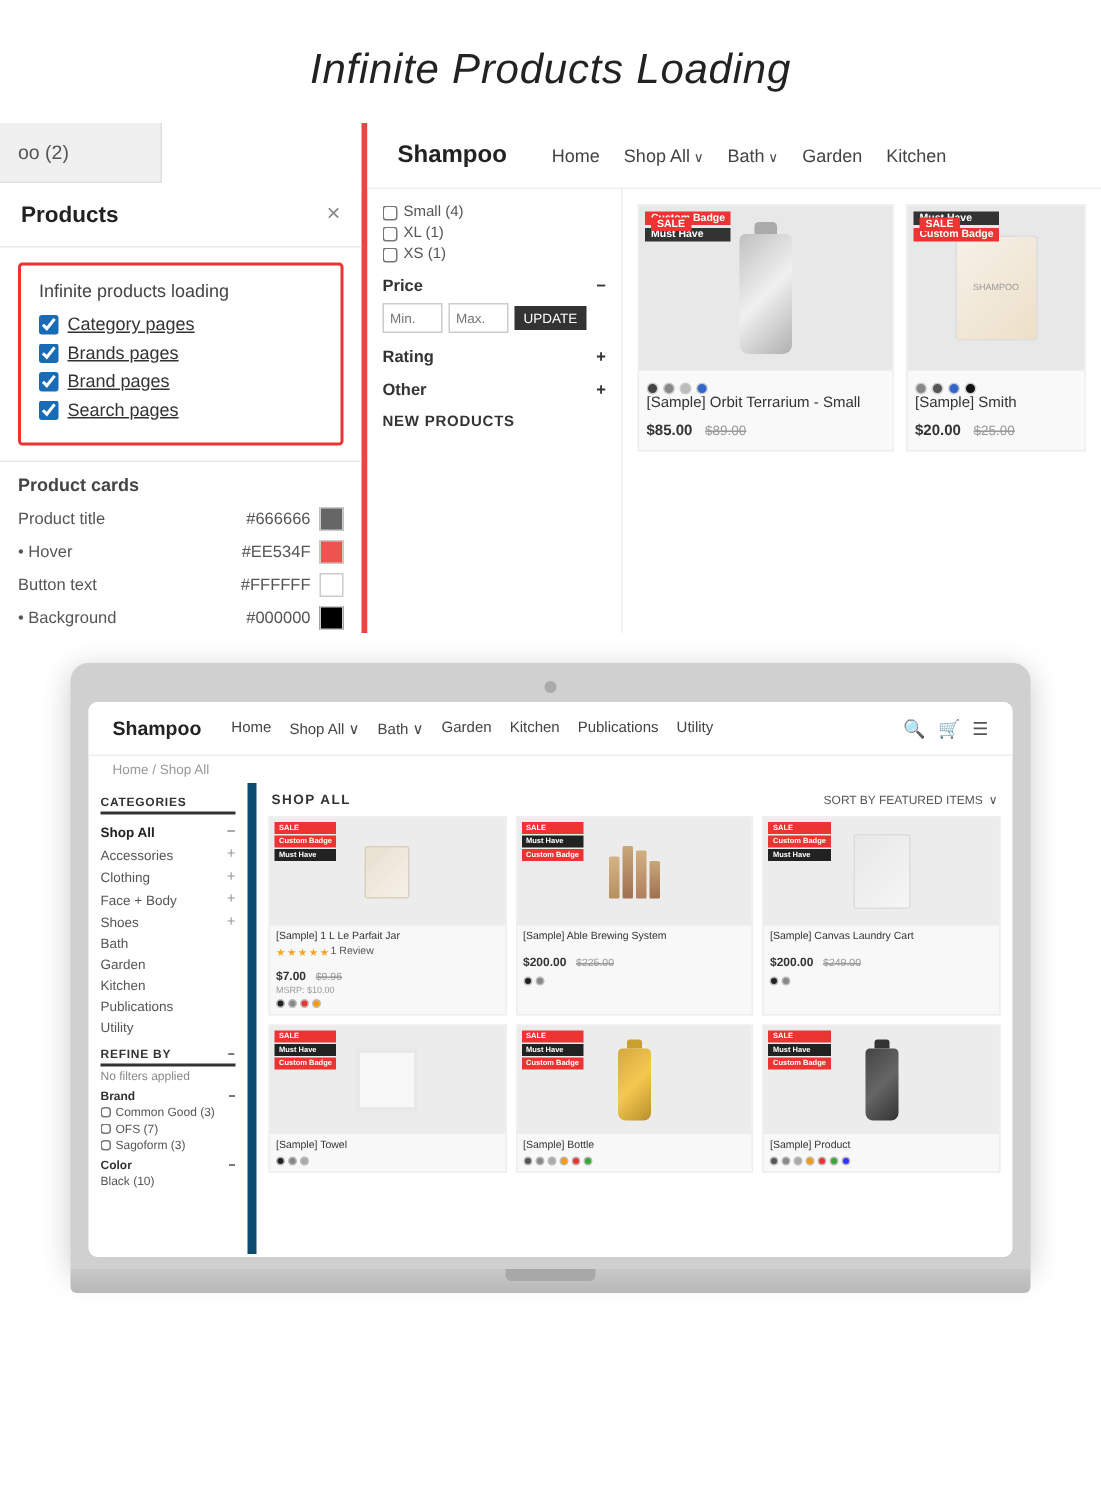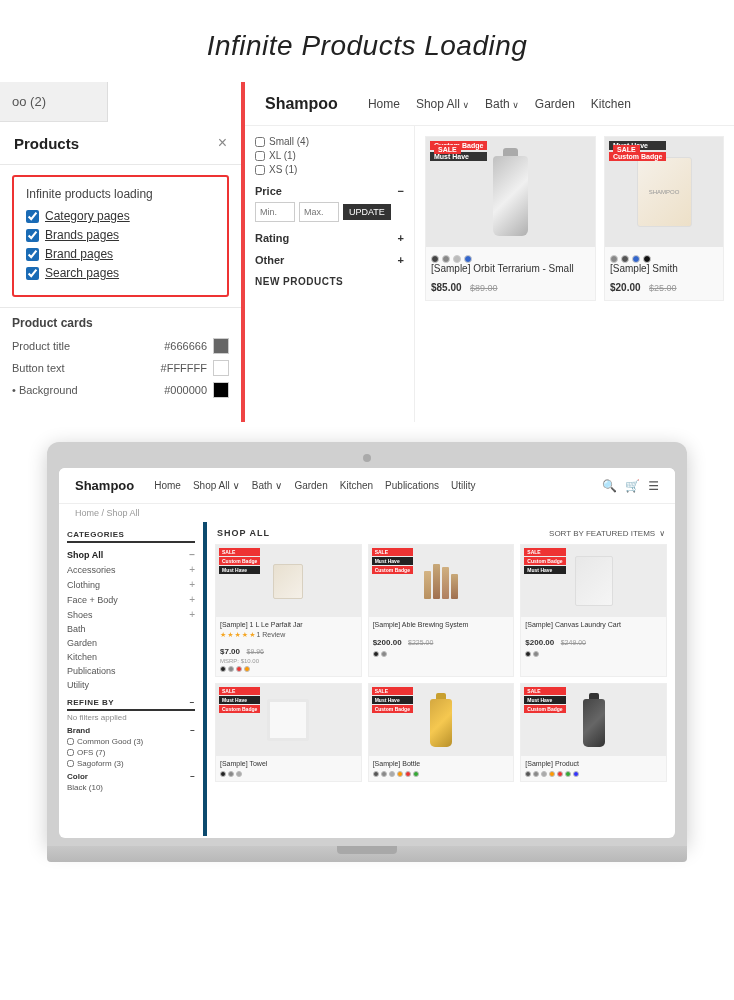--- a/index.html
+++ b/index.html
@@ -410,23 +410,23 @@
       padding: 4px 16px;
     }
 
     .laptop-content {
       display: flex;
       height: calc(100% - 36px - 20px);
       overflow: hidden;
     }
 
     .laptop-sidebar {
-      width: 148px;
+      width: 112px;
       padding: 8px;
-      border-right: 4px solid #0c4a6e;
+      border-right: 6px solid #0c4a6e;
       flex-shrink: 0;
       overflow: hidden;
     }
     .laptop-sidebar-title {
       font-size: 8px;
       font-weight: 700;
       letter-spacing: 0.5px;
       color: #333;
       margin-bottom: 4px;
       border-bottom: 2px solid #333;
@@ -659,20 +659,27 @@
       <div class="section-label">Product cards</div>
 
       <div class="color-row">
         <span class="color-row-label">Product title</span>
         <div class="color-row-right">
           <span class="color-hex">#666666</span>
           <div class="color-swatch" style="background:#666666;"></div>
         </div>
       </div>
       <div class="color-row">
+        <span class="color-row-label">• Hover</span>
+        <div class="color-row-right">
+          <span class="color-hex">#EE534F</span>
+          <div class="color-swatch" style="background:#EE534F;"></div>
+        </div>
+      </div>
+      <div class="color-row">
         <span class="color-row-label">Button text</span>
         <div class="color-row-right">
           <span class="color-hex">#FFFFFF</span>
           <div class="color-swatch" style="background:#fff; border:1px solid #ccc;"></div>
         </div>
       </div>
       <div class="color-row">
         <span class="color-row-label">• Background</span>
         <div class="color-row-right">
           <span class="color-hex">#000000</span>

